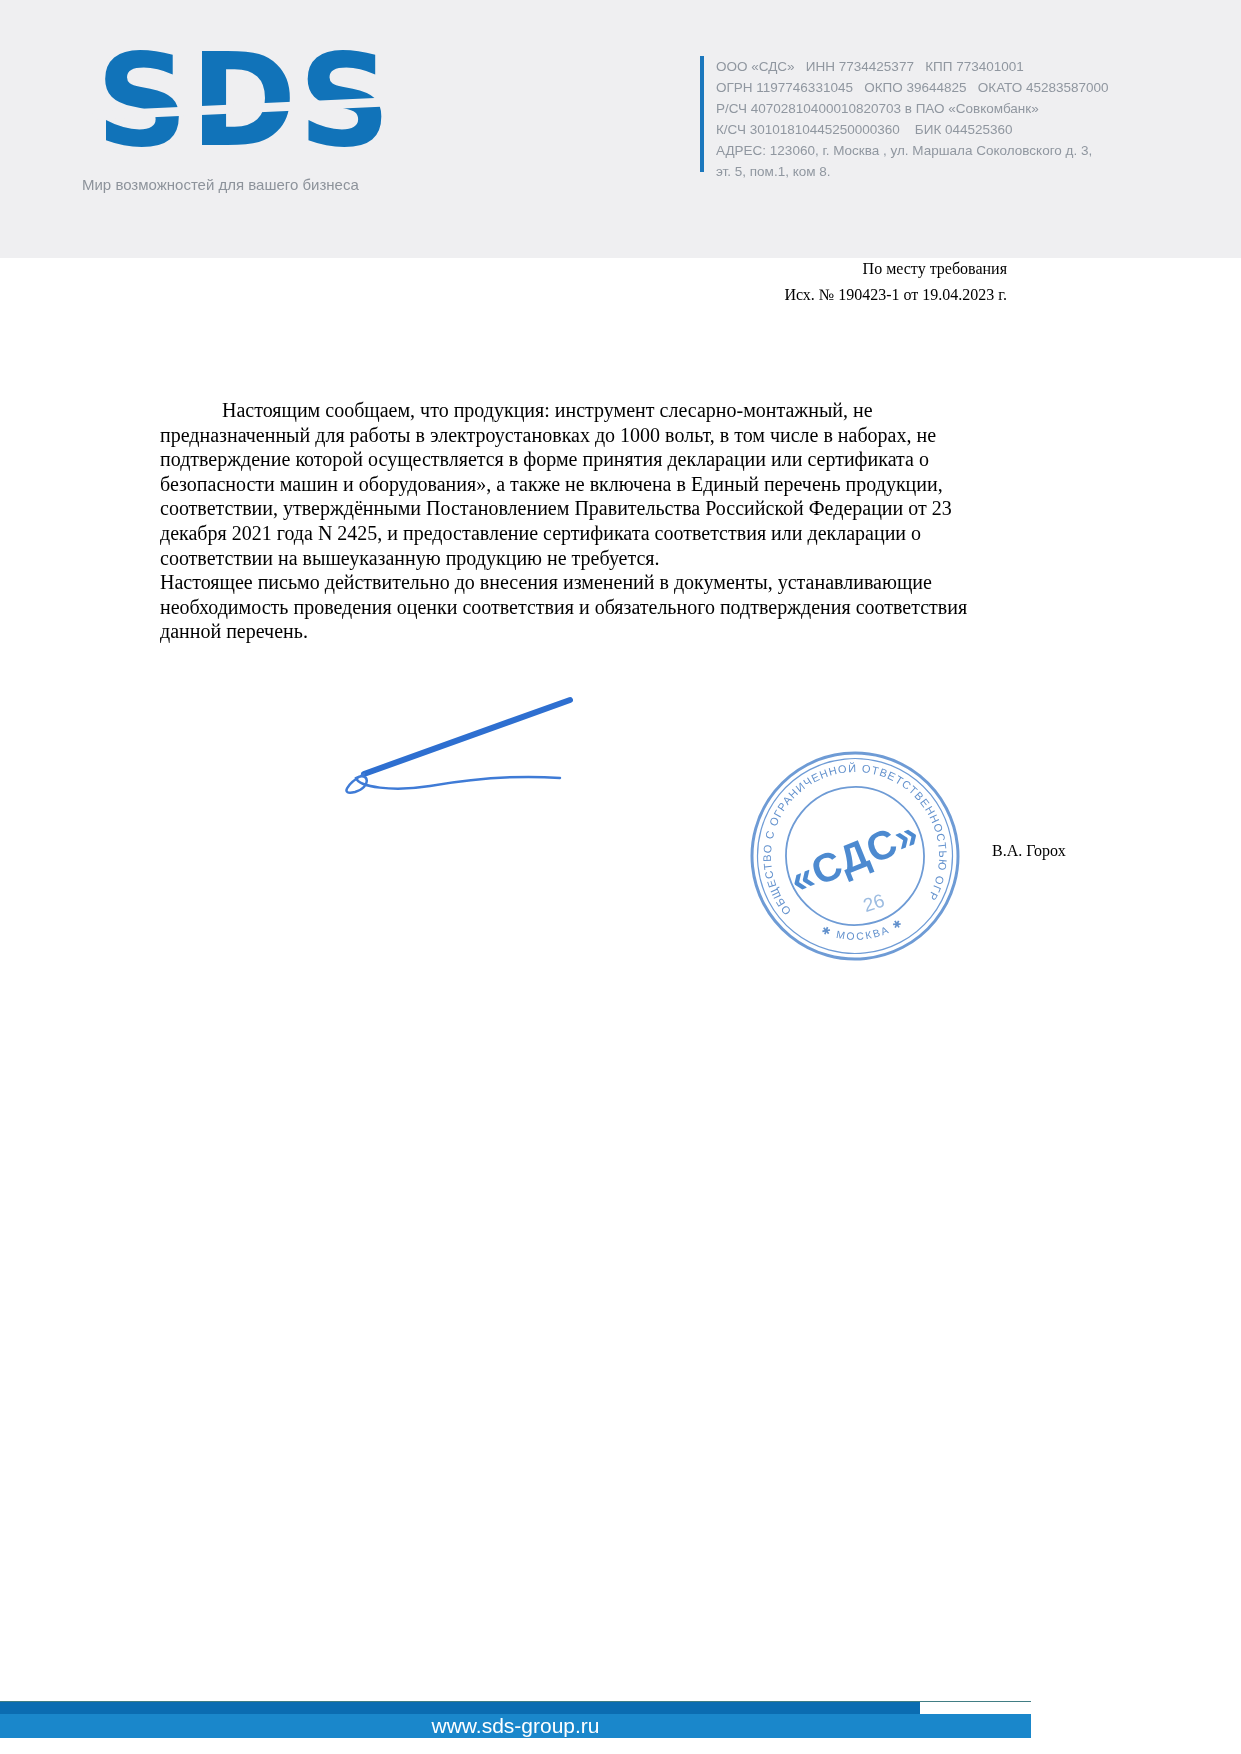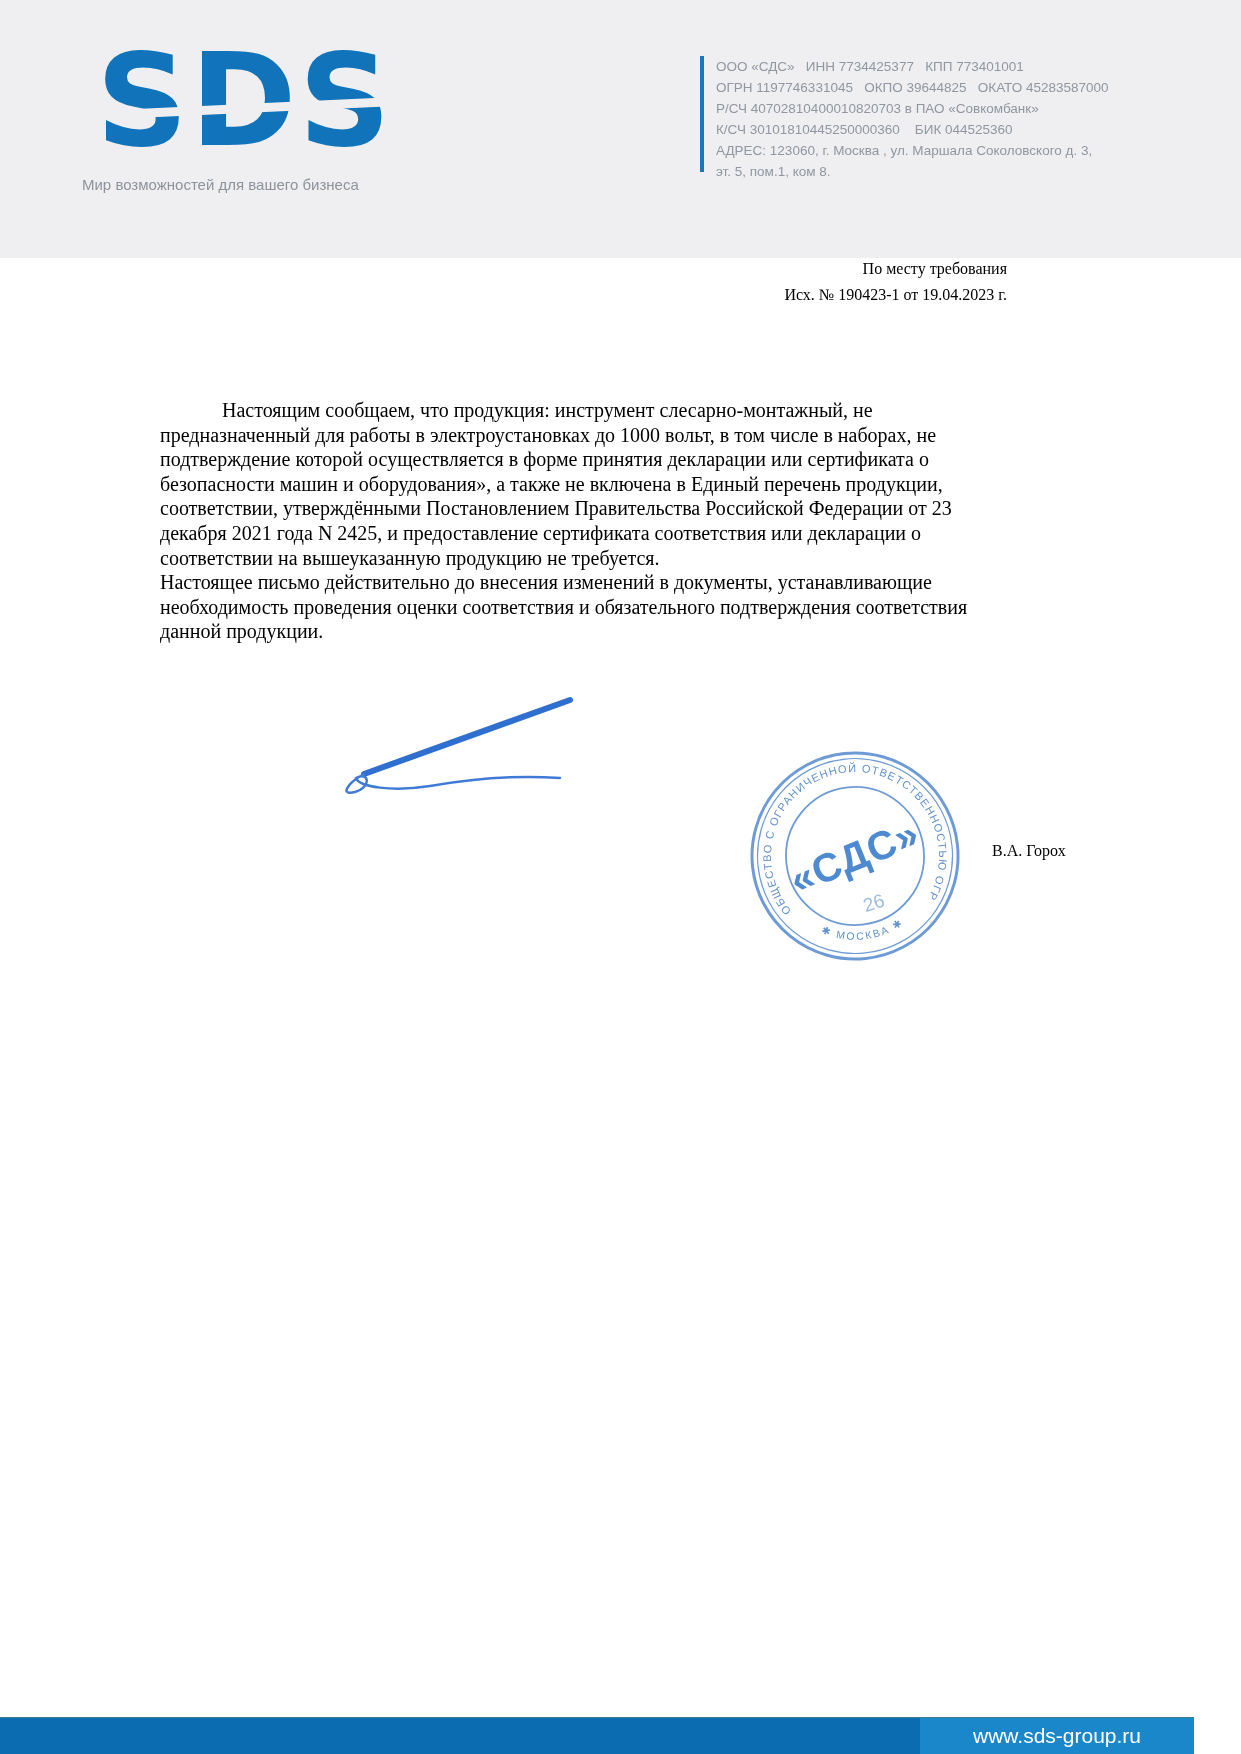--- a/index.html
+++ b/index.html
@@ -53,22 +53,22 @@
   .body-line.indent { padding-left:62px; }
   .closing-block {
     position:absolute; left:160px; top:795px; font-size:20px; line-height:25.4px;
   }
   .signer-name { position:absolute; left:992px; top:842px; font-size:16px; }
   
   .signature { position:absolute; left:312px; top:688px; }
   .stamp { position:absolute; left:747px; top:748px; opacity:0.88; transform:rotate(-6deg); }
   
   .footer-bar {
-    position:absolute; left:0; bottom:0; width:1194px; height:36px;
-    display:flex; border-top:1px solid #417d84;
+    position:absolute; left:0; bottom:16px; width:1031px; height:36px;
+    display:flex; border-top:1px solid #417d84;flex-direction:column;
   }
   .footer-left { width:920px; height:100%; background:#0b6cb1; }
   .footer-right {
     flex:1; height:100%; background:#1a87cb;
     display:flex; align-items:center; justify-content:center;
   }
   .footer-url {
     font-family:"Liberation Sans", sans-serif; font-size:21px; color:#ffffff;
   }
 </style>
@@ -103,21 +103,21 @@
   <div class="letter-body">
     <div class="body-line indent">Настоящим сообщаем, что продукция: инструмент слесарно-монтажный, не</div>
     <div class="body-line">предназначенный для работы в электроустановках до 1000 вольт, в том числе в наборах, не</div>
     <div class="body-line">подтверждение которой осуществляется в форме принятия декларации или сертификата о</div>
     <div class="body-line">безопасности машин и оборудования», а также не включена в Единый перечень продукции,</div>
     <div class="body-line">соответствии, утверждёнными Постановлением Правительства Российской Федерации от 23</div>
     <div class="body-line">декабря 2021 года N 2425, и предоставление сертификата соответствия или декларации о</div>
     <div class="body-line">соответствии на вышеуказанную продукцию не требуется.</div>
     <div class="body-line">Настоящее письмо действительно до внесения изменений в документы, устанавливающие</div>
     <div class="body-line">необходимость проведения оценки соответствия и обязательного подтверждения соответствия</div>
-    <div class="body-line">данной продукции.</div>
+    <div class="body-line">данной перечень.</div>
   </div>
 
 
   <div class="signer-name">В.А. Горох</div>
 
   <svg class="signature" width="270" height="110" viewBox="0 0 270 110">
     <path d="M 258 12 L 52 86" stroke="#2e6fd0" stroke-width="6" stroke-linecap="round" fill="none"></path>
     <path d="M 52 86 C 34 96 28 108 43 104 C 60 99 57 83 44 90 C 47 99 80 104 118 98 C 158 91 205 87 248 90" stroke="#3f7bd6" stroke-width="2.5" fill="none" stroke-linecap="round"></path>
   </svg>
 

